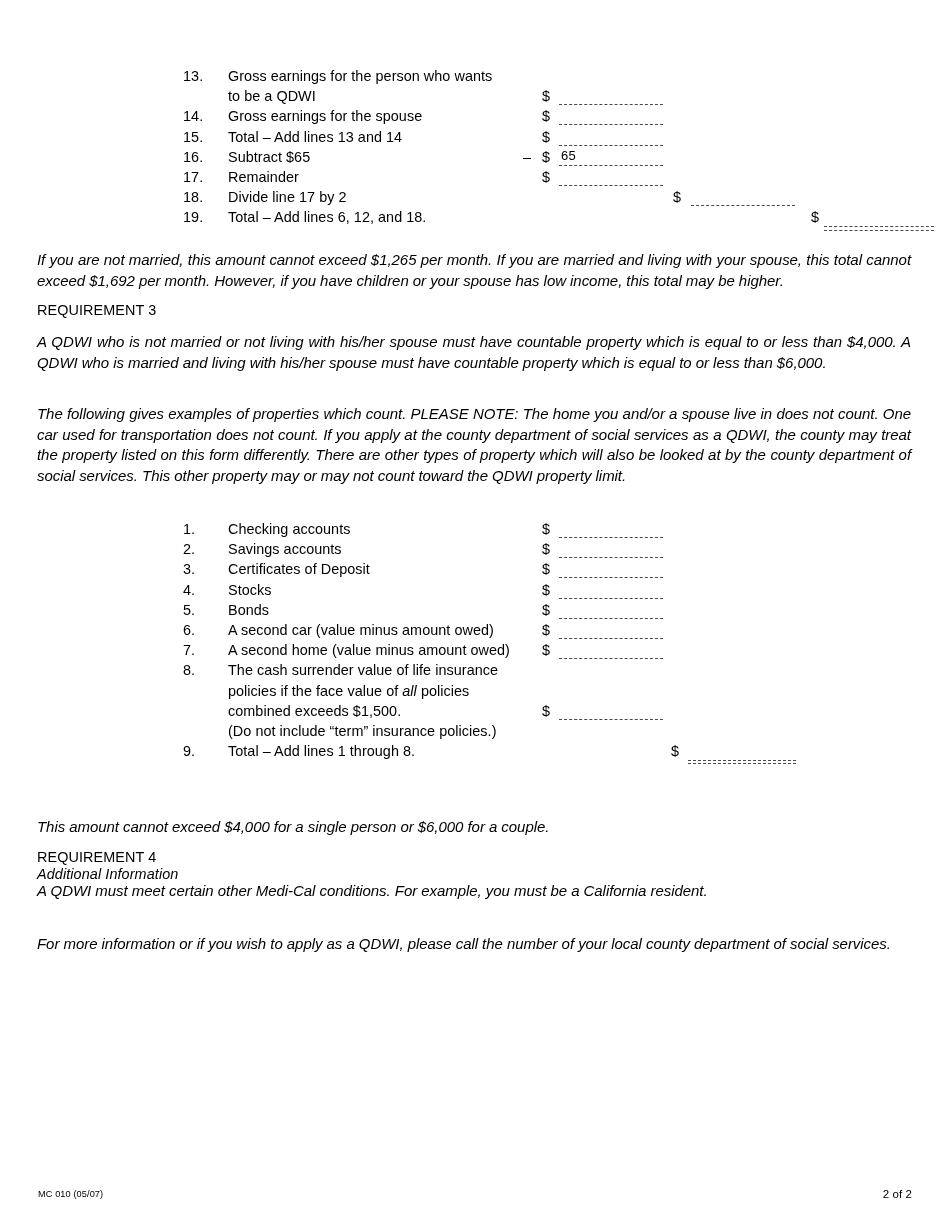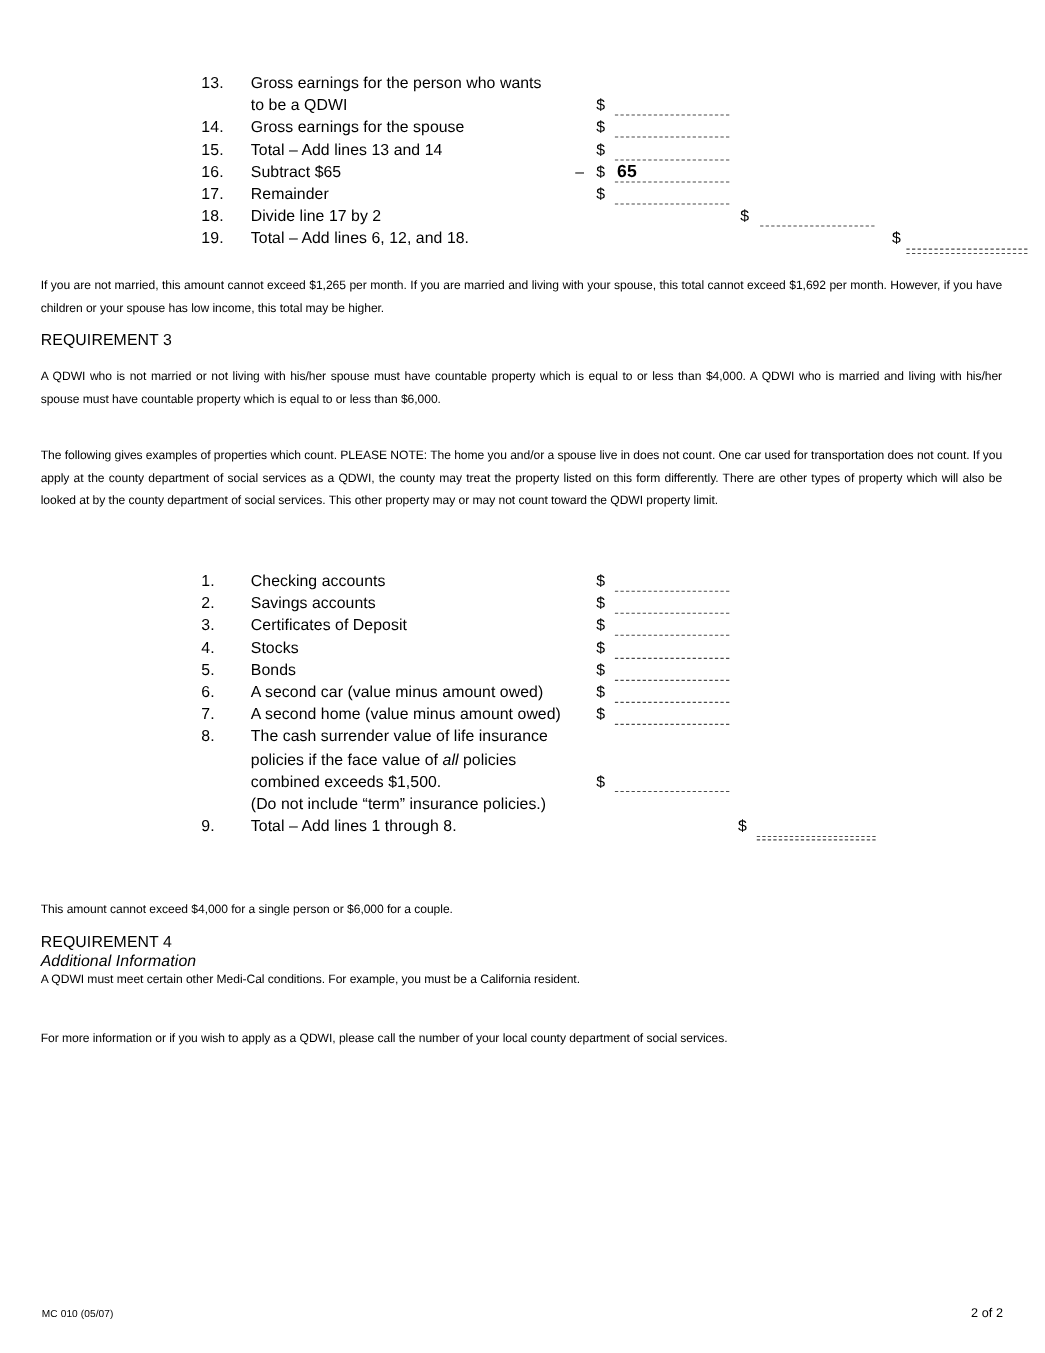--- a/index.html
+++ b/index.html
@@ -20,25 +20,26 @@
     width: 950px;
     height: 1230px;
     overflow: hidden;
   }
 
   
   .para {
     position: absolute;
     left: 37px;
     width: 874px;
-    font-size: 11px;
+    font-size: 15px;
     line-height: 20.5px;
     text-align: justify;
     text-justify: inter-word;
     letter-spacing: -0.05px;
+    font-style: italic;
   }
   .para.nojust { text-align: left; }
   .heading {
     position: absolute;
     left: 37px;
     font-size: 14.4px;
     line-height: 20px;
     letter-spacing: 0.1px;
   }
 
@@ -101,23 +102,22 @@
   .fill.dbl::after {
     content: "";
     position: absolute;
     left: 0;
     right: 0;
     top: 3.4px;
     border-bottom: 1.6px dashed #4a4a4a;
   }
   .handwrite {
     position: absolute;
-    font-size: 16px;
+    font-size: 13px;
     letter-spacing: 0.2px;
-    font-weight: bold;
   }
 
   
   .footer-left {
     position: absolute;
     left: 38px;
     bottom: 31px;
     font-size: 9.2px;
     letter-spacing: 0.1px;
   }

